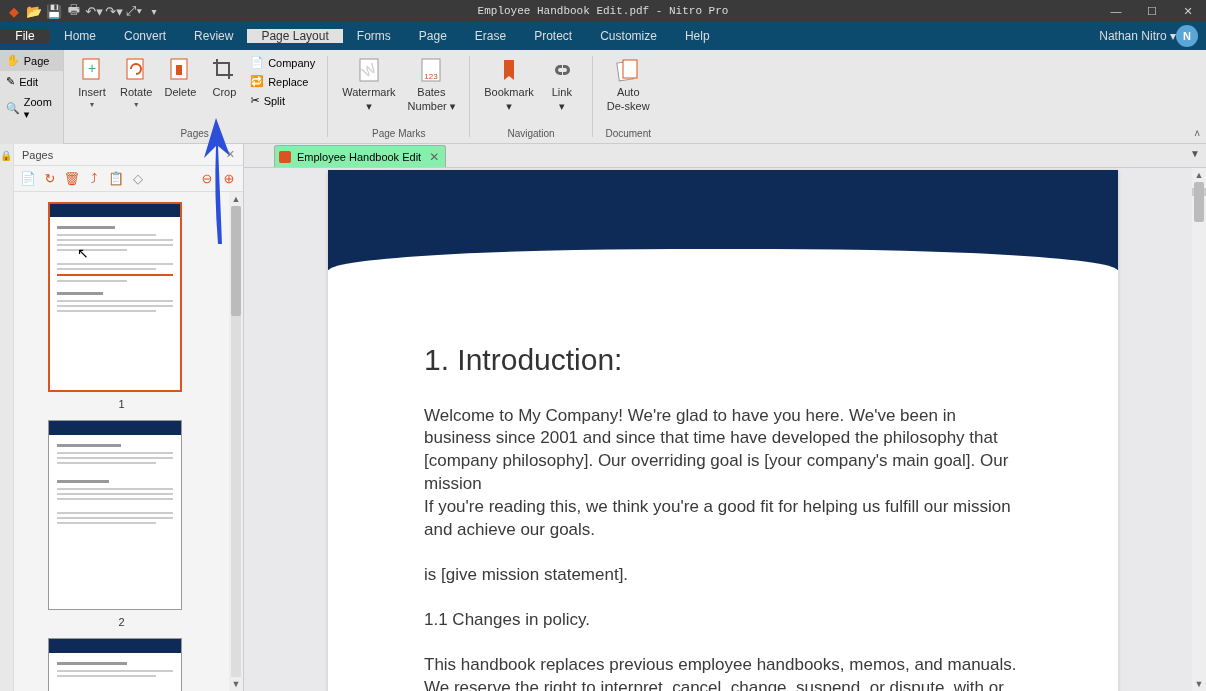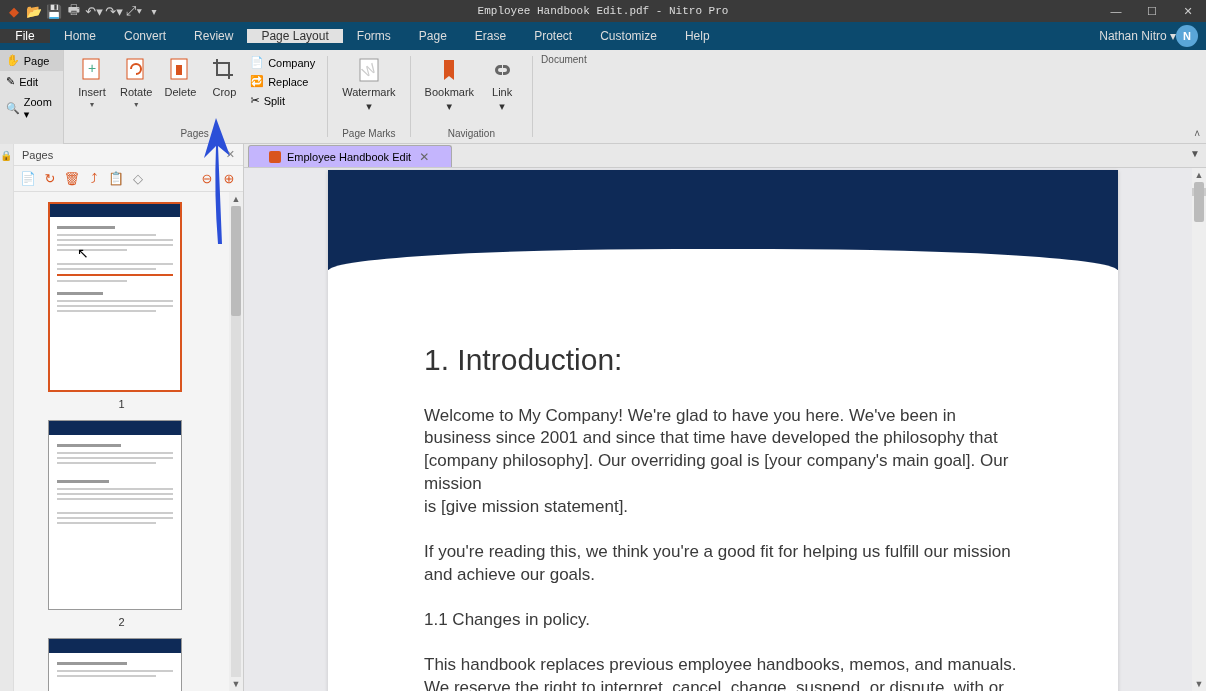--- a/index.html
+++ b/index.html
@@ -61,21 +61,21 @@
   .thumb .tfoot-line { border-top:2px solid #d9541e; margin:4px 0 4px 0;}
   .thumb-label { text-align:center; font-size:11px; color:#333; margin-bottom:10px;}
   .thumbs-scrollbar { position:absolute; right:0; top:0; width:14px; bottom:0; background:#eee;}
   .thumbs-scrollbar .track { position:absolute; top:14px; bottom:14px; left:2px; right:2px; background:#ddd;}
   .thumbs-scrollbar .thumb-handle { position:absolute; left:2px; right:2px; top:14px; height:110px; background:#bbb; border-radius:2px;}
   .thumbs-scrollbar .arr { position:absolute; left:0; right:0; height:14px; display:flex;align-items:center;justify-content:center;font-size:9px;color:#666;}
   .thumbs-scrollbar .arr.up{top:0;} .thumbs-scrollbar .arr.down{bottom:0;}
 
   .doc-area { flex:1; display:flex; flex-direction:column; background:#eaeaec; position:relative;}
   .doctab-row { height:24px; display:flex; align-items:flex-end; padding-left:4px; border-bottom:1px solid #ccc; background:#e8e8e8; position:relative;}
-  .doctab { height:22px; background:#c4b5fd; border:1px solid #aaa; border-bottom:none; border-radius:3px 3px 0 0; display:flex; align-items:center; padding:0 20px; font-size:11px; gap:6px;}
+  .doctab { height:22px; background:#86efac; border:1px solid #aaa; border-bottom:none; border-radius:3px 3px 0 0; display:flex; align-items:center; padding:0 4px; font-size:11px; gap:6px;margin-left:26px;}
   .doctab .dicon { width:12px;height:12px;background:#d9541e;border-radius:2px;}
   .doctab .xbtn { font-size:12px; color:#666; padding:0 2px;}
   .doctab-row .dd { position:absolute; right:6px; top:4px; font-size:10px; color:#555;}
   .doc-viewport { flex:1; overflow:hidden; position:relative; background:#e9e9ec;}
   .page { position:absolute; left:84px; top:2px; width:790px; background:#fff; min-height:700px; box-shadow:0 1px 4px rgba(0,0,0,.15);}
   .page .page-banner { height:100px; background:#0e2a57; position:relative;}
   .page .page-banner::after{ content:""; position:absolute; left:0; right:0; bottom:-1px; height:22px; background:#fff; border-radius:80% 80% 0 0 / 40px 40px 0 0;}
   .doc-content { padding: 70px 96px 0 96px; color:#3a3a3a; font-size:17px; line-height:1.35;}
   .doc-content h1 { font-size:30px; font-weight:400; color:#333; margin-bottom:24px;}
   .doc-content p { margin-bottom:22px; }
@@ -214,20 +214,30 @@
         <div class="rbtn">
           <div class="ico">
               <svg width="26" height="26">
                 <rect x="4" y="2" width="18" height="22" fill="#fff" stroke="#999"></rect>
                 <text x="13" y="18" font-size="14" text-anchor="middle" fill="#ccc" transform="rotate(-30 13 13)">W</text>
               </svg>
             </div>
           <span class="lbl">Watermark</span>
           <span class="lbl">▾</span>
         </div>
+        <div class="rbtn">
+          <div class="ico">
+              <svg width="26" height="26">
+                <rect x="4" y="2" width="18" height="22" fill="#fff" stroke="#999"></rect>
+                <text x="13" y="22" font-size="8" text-anchor="middle" fill="#d9541e">123</text>
+              </svg>
+            </div>
+          <span class="lbl">Bates</span>
+          <span class="lbl">Number ▾</span>
+        </div>
       </div>
       <div class="glabel">Page Marks</div>
     </div>
     <div class="sep"></div>
 
     <div class="ribbon-group">
       <div class="items">
         <div class="rbtn">
           <div class="ico">
               <svg width="26" height="26">
@@ -245,20 +255,32 @@
             </div>
           <span class="lbl">Link</span>
           <span class="lbl">▾</span>
         </div>
       </div>
       <div class="glabel">Navigation</div>
     </div>
     <div class="sep"></div>
 
     <div class="ribbon-group">
+      <div class="items">
+        <div class="rbtn">
+          <div class="ico">
+              <svg width="26" height="26">
+                <rect x="3" y="5" width="14" height="18" fill="#fff" stroke="#999" transform="rotate(-8 10 14)"></rect>
+                <rect x="8" y="3" width="14" height="18" fill="#fff" stroke="#d9541e"></rect>
+              </svg>
+            </div>
+          <span class="lbl">Auto</span>
+          <span class="lbl">De-skew</span>
+        </div>
+      </div>
       <div class="glabel">Document</div>
     </div>
 
     <div class="ribbon-collapse">˄</div>
   </div>
 </div>
 
 <div class="workspace">
   <div class="far-left-strip">
     <div class="fls" style="font-size:10px;color:#d9541e;">🔒</div>
@@ -352,22 +374,22 @@
         <span class="xbtn">✕</span>
       </div>
       <div class="dd">▼</div>
     </div>
     <div class="doc-viewport">
       <div class="page">
         <div class="page-banner"></div>
         <div class="doc-content">
           <h1>1. Introduction:</h1>
           <p style="margin-bottom:0;">Welcome to My Company! We're glad to have you here. We've been in business since 2001 and since that time have developed the philosophy that [company philosophy]. Our overriding goal is [your company's main goal]. Our mission</p>
+          <p>If you're reading this, we think you're a good fit for helping us fulfill our mission and achieve our goals.</p>
           <p>is [give mission statement].</p>
-          <p>If you're reading this, we think you're a good fit for helping us fulfill our mission and achieve our goals.</p>
           <p>1.1 Changes in policy.</p>
           <p>This handbook replaces previous employee handbooks, memos, and manuals. We reserve the right to interpret, cancel, change, suspend, or dispute, with or without</p>
         </div>
       </div>
       <div class="doc-scrollbar">
         <div class="arr up">▲</div>
         <div class="marker"></div>
         <div class="dthumb"></div>
         <div class="arr down">▼</div>
       </div>

